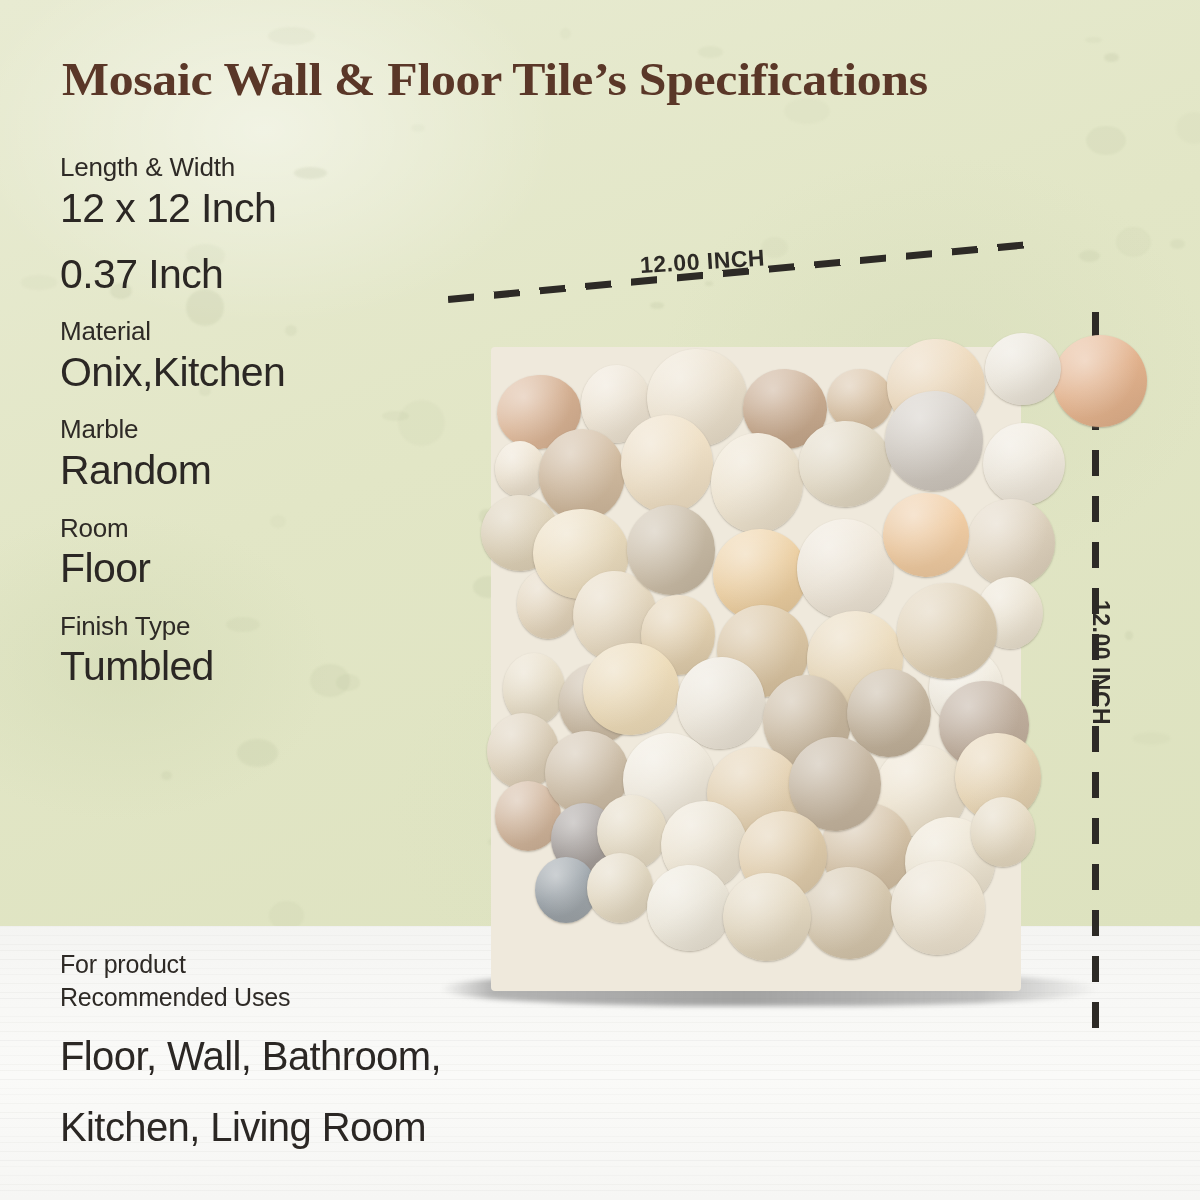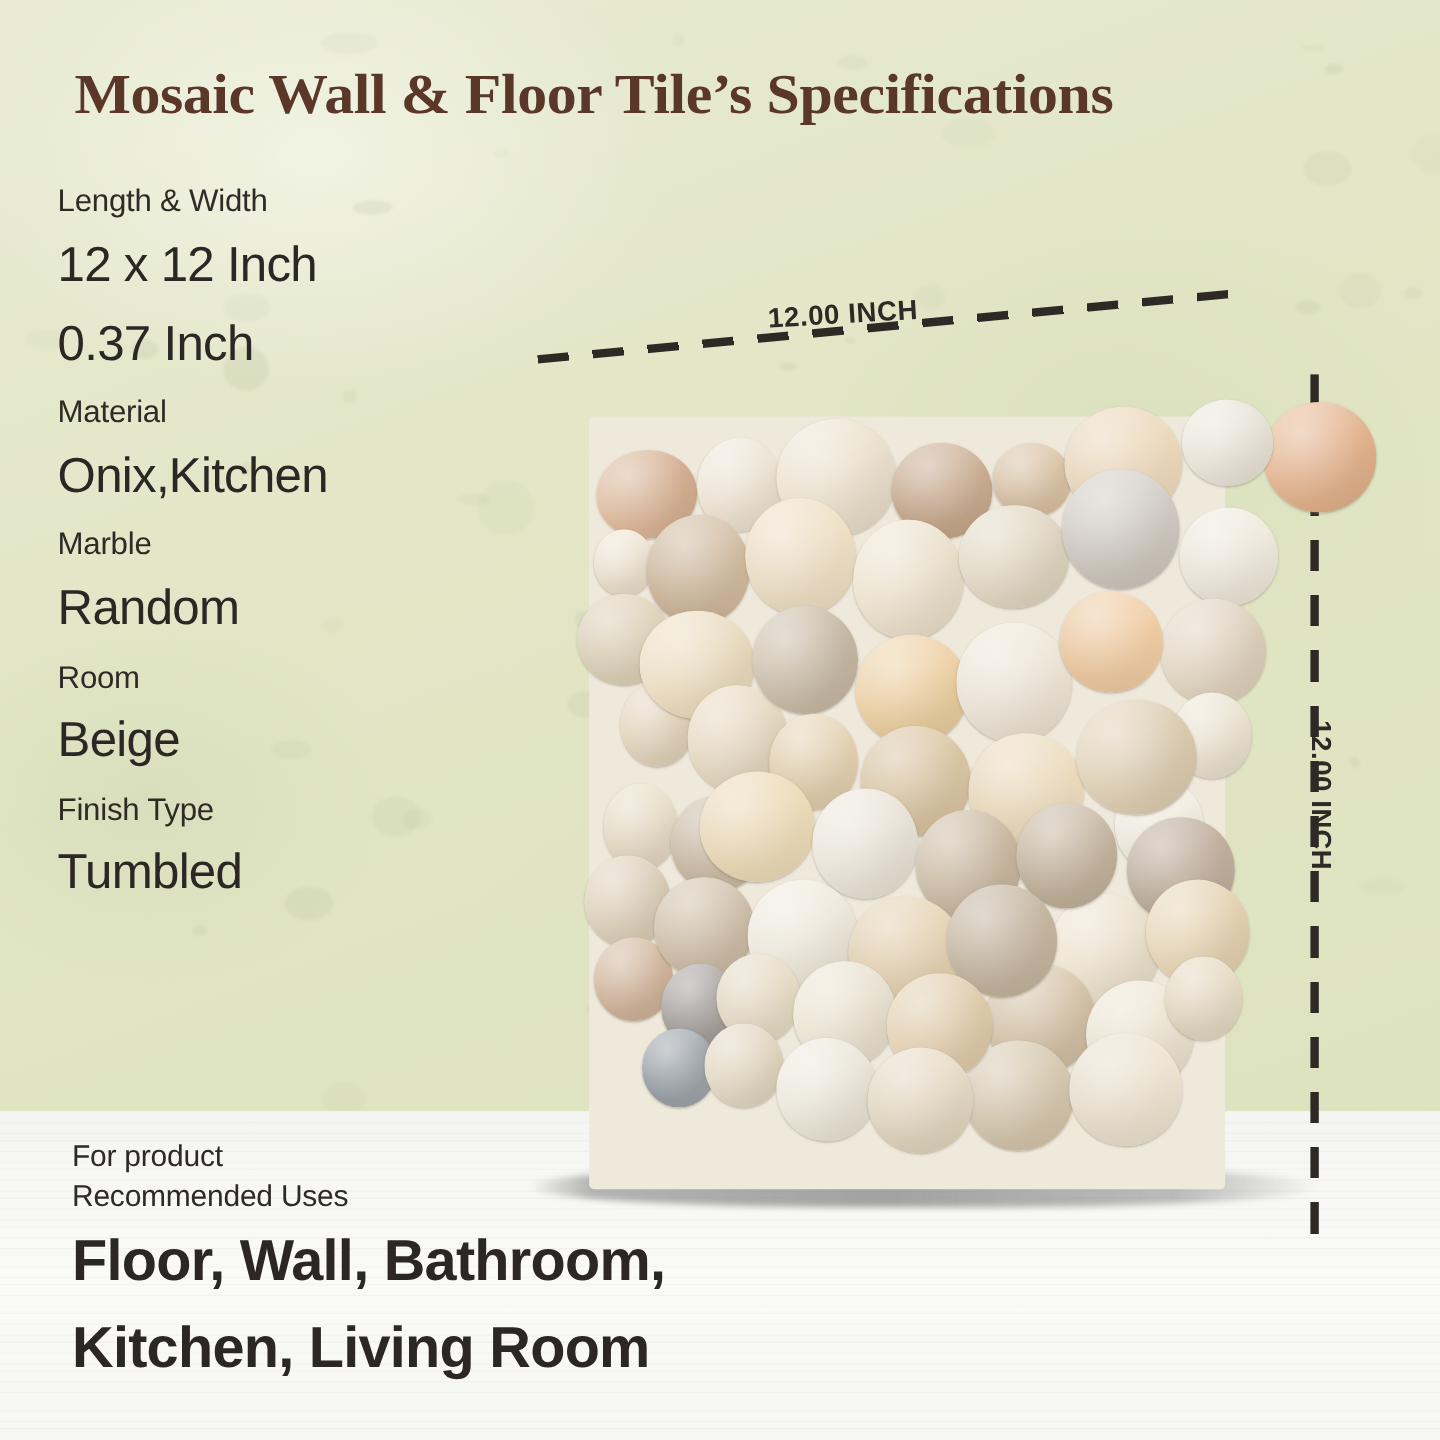--- a/index.html
+++ b/index.html
@@ -47,46 +47,45 @@
     font-size:47px;
     letter-spacing:-0.3px;
     color:#5a3728;
     white-space:nowrap;
     transform:scaleX(1.06);
     transform-origin:left center;
   }
 
   
   .specs{
-    position:absolute;left:48px;top:152px;width:400px;
+    position:absolute;left:60px;top:152px;width:400px;
   }
   .spec{margin-bottom:18px;}
   .spec-label{
     font-size:26px;color:#2e2a26;line-height:1.18;letter-spacing:-0.2px;
     font-family:"Liberation Sans", sans-serif;
   }
   .spec-value{
     font-size:41px;color:#2b2724;line-height:1.18;letter-spacing:-0.6px;
     font-family:"Liberation Sans", sans-serif;
-    margin-top:13px;
+    margin-top:1px;
   }
 
   
   .uses{
     position:absolute;left:60px;top:948px;width:620px;
   }
   .uses-label{
     font-size:25px;color:#2e2a26;line-height:1.30;letter-spacing:-0.2px;
     font-family:"Liberation Sans", sans-serif;
   }
   .uses-value{
-    font-size:48px;color:#2b2724;line-height:1.38;letter-spacing:-0.6px;
-    font-family:"Liberation Sans", sans-serif;
-    margin-top:6px;
-    font-weight:bold;
+    font-size:40px;color:#2b2724;line-height:1.38;letter-spacing:-0.6px;
+    font-family:"Liberation Sans", sans-serif;
+    margin-top:16px;
   }
 
   
   .dash-top{
     position:absolute;left:448px;top:296px;width:596px;height:7px;
     transform:rotate(-5.4deg);transform-origin:left center;
     background-image:repeating-linear-gradient(
         to right,#2d2a26 0px,#2d2a26 26px,rgba(0,0,0,0) 26px,rgba(0,0,0,0) 46px);
   }
   .label-top{
@@ -245,21 +244,21 @@
       <div class="spec-value">Onix,Kitchen</div>
     </div>
 
     <div class="spec">
       <div class="spec-label">Marble</div>
       <div class="spec-value">Random</div>
     </div>
 
     <div class="spec">
       <div class="spec-label">Room</div>
-      <div class="spec-value">Beige</div>
+      <div class="spec-value">Floor</div>
     </div>
 
     <div class="spec">
       <div class="spec-label">Finish Type</div>
       <div class="spec-value">Tumbled</div>
     </div>
 
   </div>
 
   <div class="uses">

